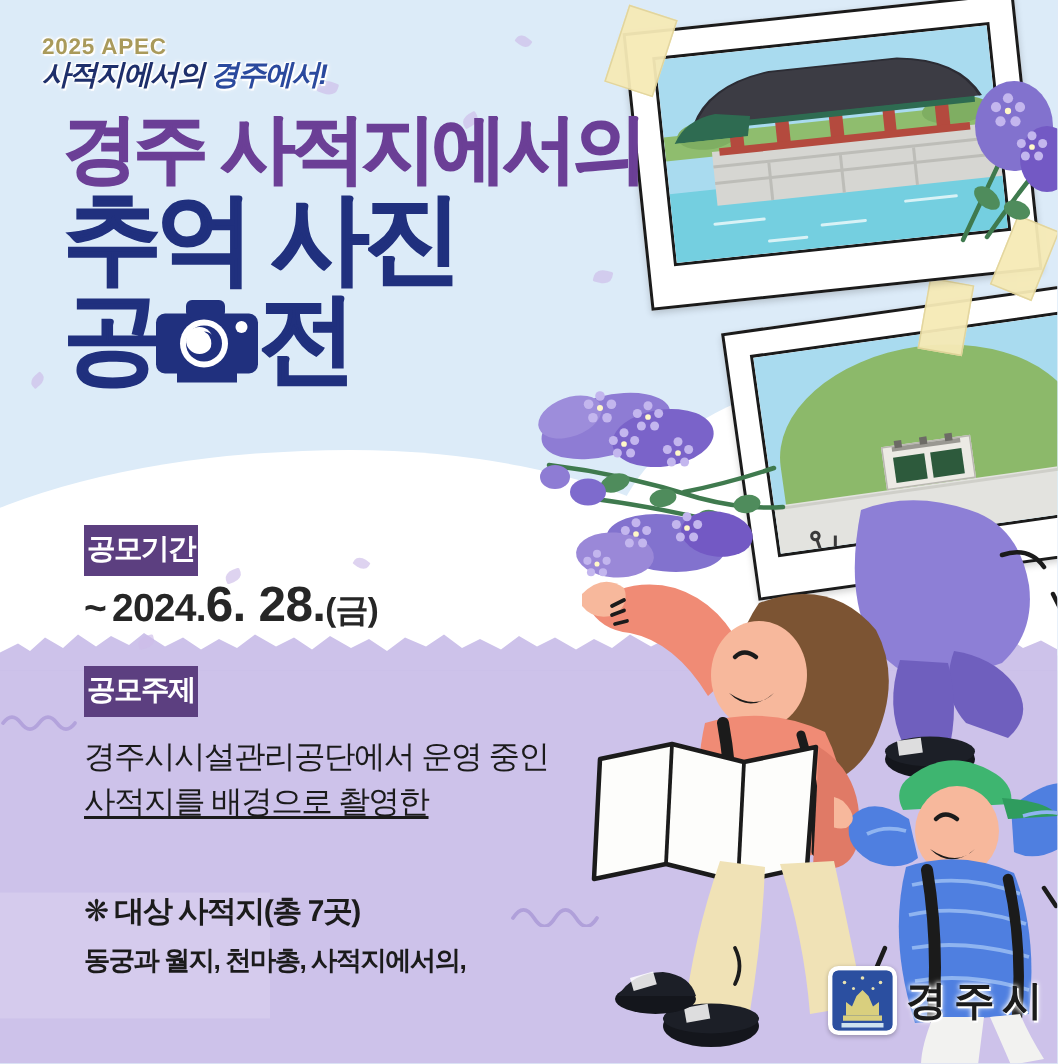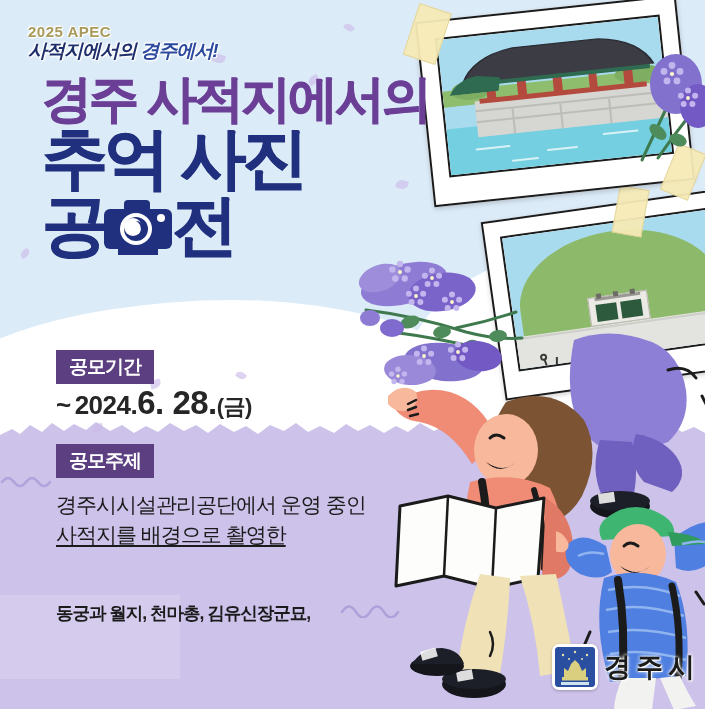--- a/index.html
+++ b/index.html
@@ -83,21 +83,21 @@
     -webkit-text-stroke:1px #20307e;
   }
   .cam-wrap { position:relative; width:72px; height:66px; display:inline-block;
     margin:0 -2px; vertical-align:middle; }
   .cam-wrap svg { position:absolute; left:0; top:4px; }
 
   
   .badge {
     display:inline-block; background:#5c3f80; color:#fff;
     font-size:19px; font-weight:bold; letter-spacing:-1px;
-    padding:7px 13px 8px; line-height:1;
+    padding:7px 2px 8px; line-height:1;
   }
   .sec-period { position:absolute; left:56px; top:350px; z-index:22; }
   .date-line {
     color:#262626; font-weight:bold; white-space:nowrap;
     letter-spacing:-.5px;
   }
   .date-line .tilde { font-size:26px; }
   .date-line .yr { font-size:26px; }
   .date-line .big { font-size:33px; }
   .date-line .dow { font-size:22px; }
@@ -530,22 +530,23 @@
 
   <div class="sec-theme">
     <div class="badge">공모주제</div>
     <div class="theme-lines">
       <div>경주시시설관리공단에서 운영 중인</div>
       <div class="underline">사적지를 배경으로 촬영한</div>
     </div>
   </div>
 
   <div class="sec-sites">
+    <div class="sites-title">❋ 대상 사적지(총 7곳)</div>
     <div class="sites-list">
-      <div>동궁과 월지, 천마총, 김유신장군묘,</div>
+      <div>동궁과 월지, 천마총, 사적지에서의,</div>
     </div>
   </div>
 
   <div class="city-logo">
     <div class="city-emblem">
       <svg width="40" height="40" viewBox="0 0 40 40" style="position:absolute;left:0;top:0;">
         <rect x="0" y="0" width="40" height="40" rx="4" fill="#2b4fa0"></rect>
         <g fill="#e8e2b0">
           <circle cx="8" cy="8" r="1.2"></circle>
             <circle cx="20" cy="5" r="1.2"></circle>

